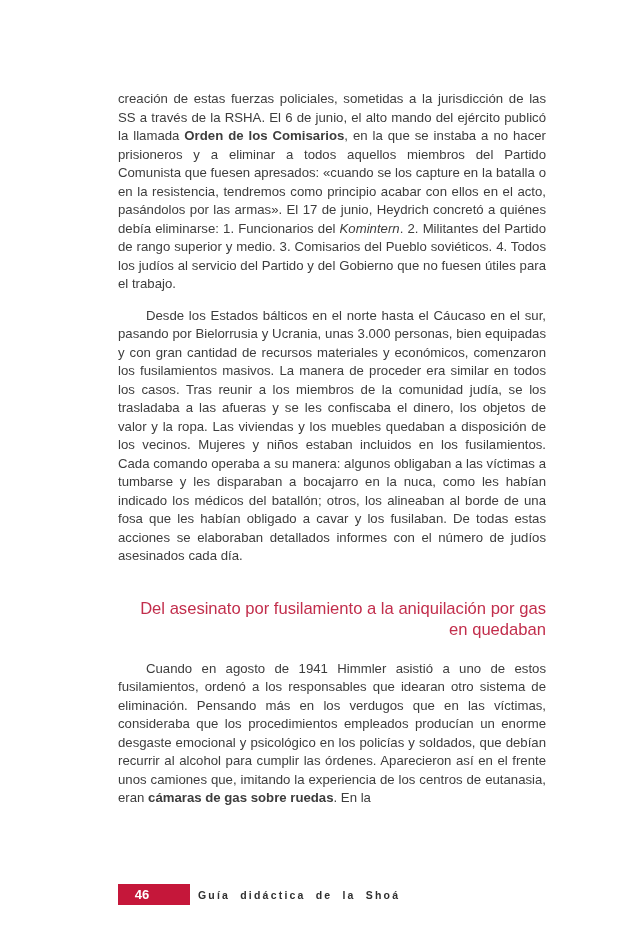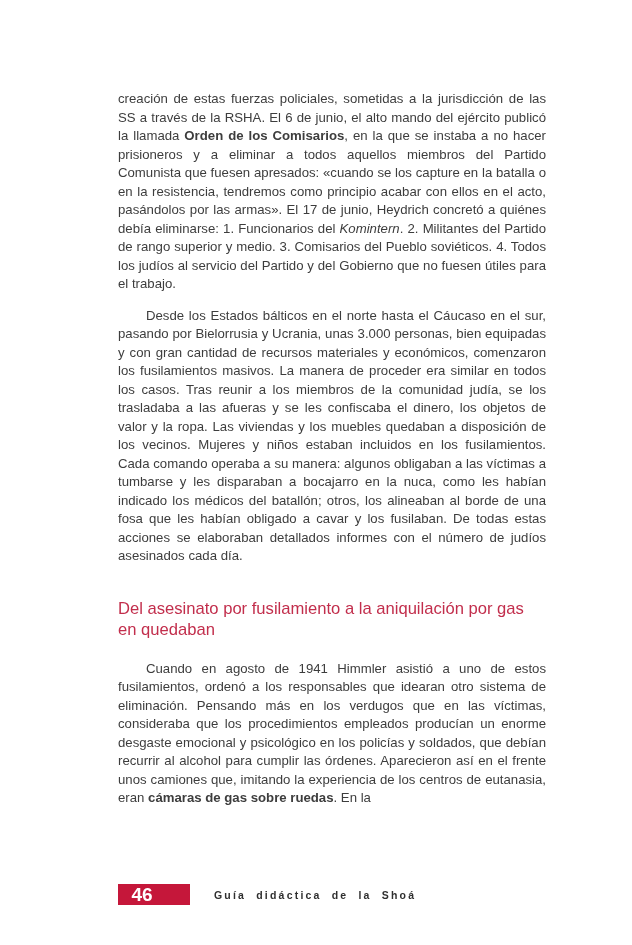--- a/index.html
+++ b/index.html
@@ -31,45 +31,45 @@
   }
   .body-para.indent {
     text-indent: 28px;
   }
   .section-heading {
     margin: 32px 0 20px 0;
     color: var(--heading-red, #c22e4c);
     font-size: 16.6px;
     line-height: 21px;
     font-weight: 400;
-    text-align: left;
+    text-align: right;
     text-indent: 0;
   }
   .footer {
     position: absolute;
     left: 118px;
     top: 884px;
     display: flex;
     align-items: center;
   }
   .page-num-box {
     width: 72px;
     height: 21px;
     background: var(--footer-box-red, #c5173a);
     color: #ffffff;
-    font-size: 19px;
+    font-size: 13px;
     font-weight: bold;
     display: flex;
     align-items: center;
     justify-content: center;
     padding-right: 24px;
     box-sizing: border-box;
   }
   .book-title {
-    margin-left: 24px;
+    margin-left: 8px;
     color: #2f2f2f;
     font-size: 10.5px;
     font-weight: bold;
     letter-spacing: 2.2px;
     word-spacing: 5px;
     white-space: nowrap;
   }
 </style>
 </head>
 <body>

